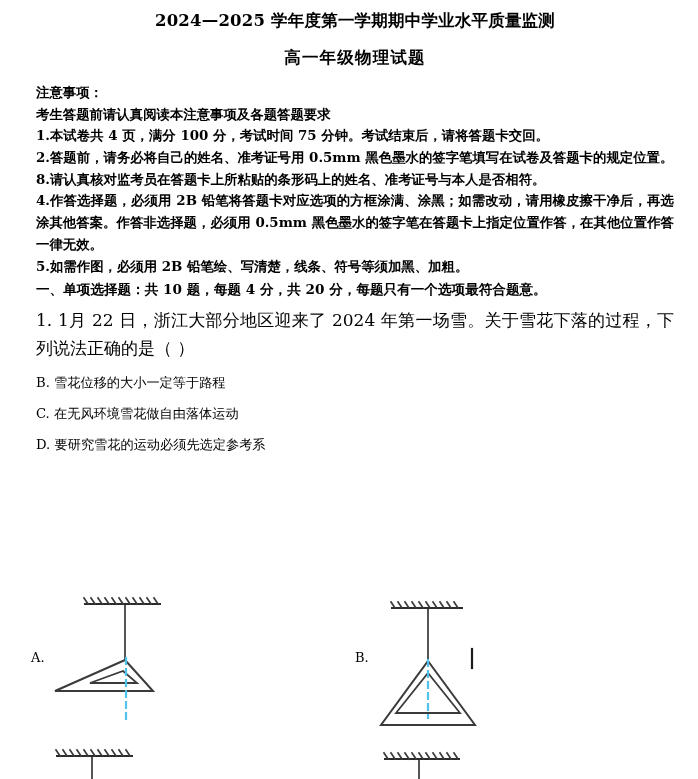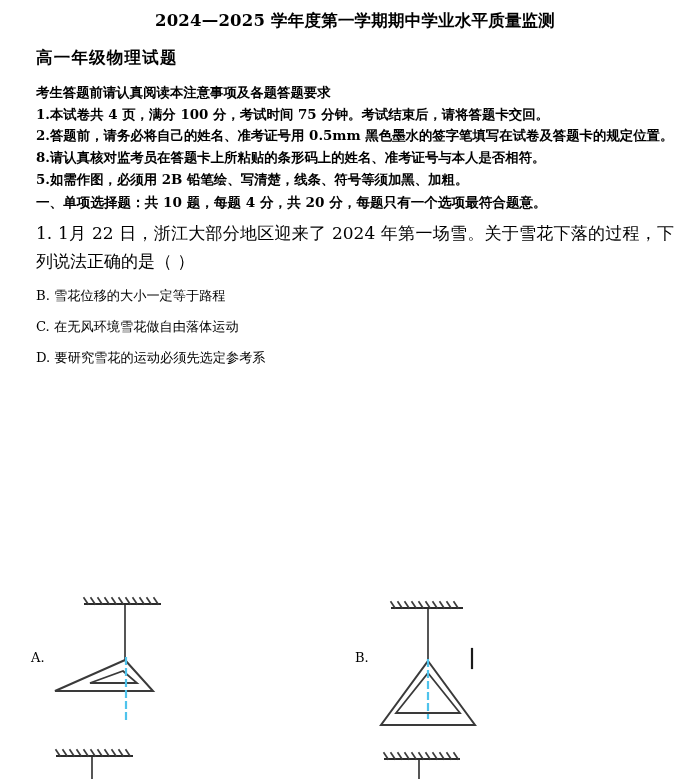--- a/index.html
+++ b/index.html
@@ -33,21 +33,21 @@
     text-align: center;
     font-weight: bold;
     font-size: 16.5px;
     letter-spacing: 0.2px;
     margin: 0;
     padding-top: 10px;
     line-height: 1.3;
     white-space: nowrap;
   }
   .doc-subtitle {
-    text-align: left;
+    text-align: center;
     font-weight: bold;
     font-size: 16.5px;
     margin: 0;
     padding-top: 16px;
     line-height: 1.3;
     letter-spacing: 1.2px;
   }
   .doc-scoreline {
     text-align: center;
     font-weight: bold;
@@ -112,24 +112,26 @@
 </style>
 </head>
 <body>
 
 <div class="page">
 
   <h1 class="doc-title">2024—2025 学年度第一学期期中学业水平质量监测</h1>
   <h2 class="doc-subtitle">高一年级物理试题</h2>
 
   <div class="notice">
+    <p class="notice-line">注意事项：</p>
     <p class="notice-line">考生答题前请认真阅读本注意事项及各题答题要求</p>
     <p class="notice-line hang">1.本试卷共 4 页，满分 100 分，考试时间 75 分钟。考试结束后，请将答题卡交回。</p>
     <p class="notice-line hang">2.答题前，请务必将自己的姓名、准考证号用 0.5mm 黑色墨水的签字笔填写在试卷及答题卡的规定位置。</p>
     <p class="notice-line hang">8.请认真核对监考员在答题卡上所粘贴的条形码上的姓名、准考证号与本人是否相符。</p>
+    <p class="notice-line hang">4.作答选择题，必须用 2B 铅笔将答题卡对应选项的方框涂满、涂黑；如需改动，请用橡皮擦干净后，再选涂其他答案。作答非选择题，必须用 0.5mm 黑色墨水的签字笔在答题卡上指定位置作答，在其他位置作答一律无效。</p>
     <p class="notice-line hang">5.如需作图，必须用 2B 铅笔绘、写清楚，线条、符号等须加黑、加粗。</p>
   </div>
 
   <p class="section-heading">一、单项选择题：共 10 题，每题 4 分，共 20 分，每题只有一个选项最符合题意。</p>
 
   <p class="question">1. 1月 22 日，浙江大部分地区迎来了 2024 年第一场雪。关于雪花下落的过程，下列说法正确的是（        ）</p>
   <p class="option"><span class="opt-letter">B.</span> <span>雪花位移的大小一定等于路程</span></p>
   <p class="option"><span class="opt-letter">C.</span> <span>在无风环境雪花做自由落体运动</span></p>
   <p class="option"><span class="opt-letter">D.</span> <span>要研究雪花的运动必须先选定参考系</span></p>
 

